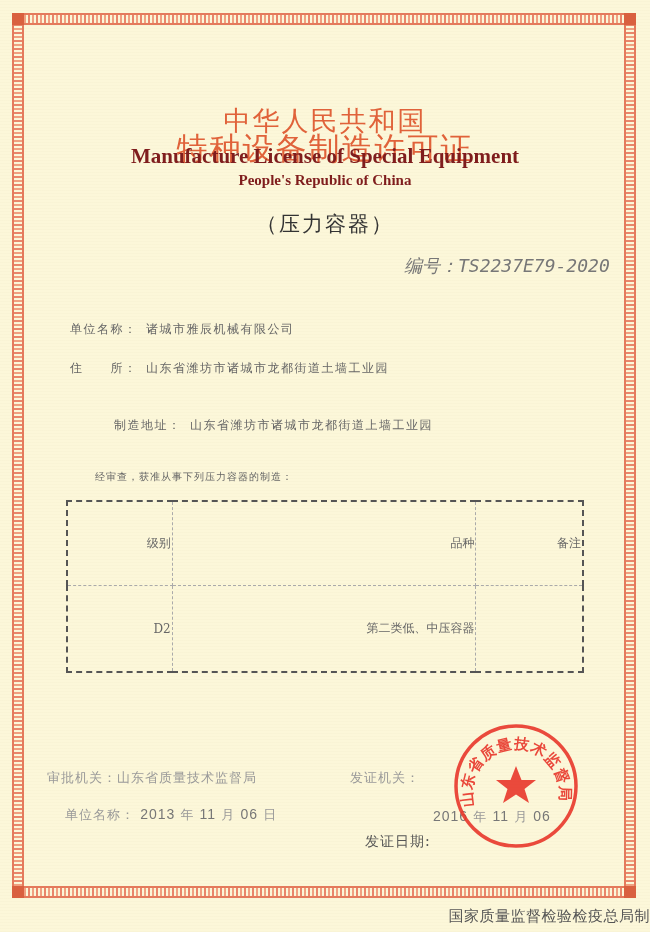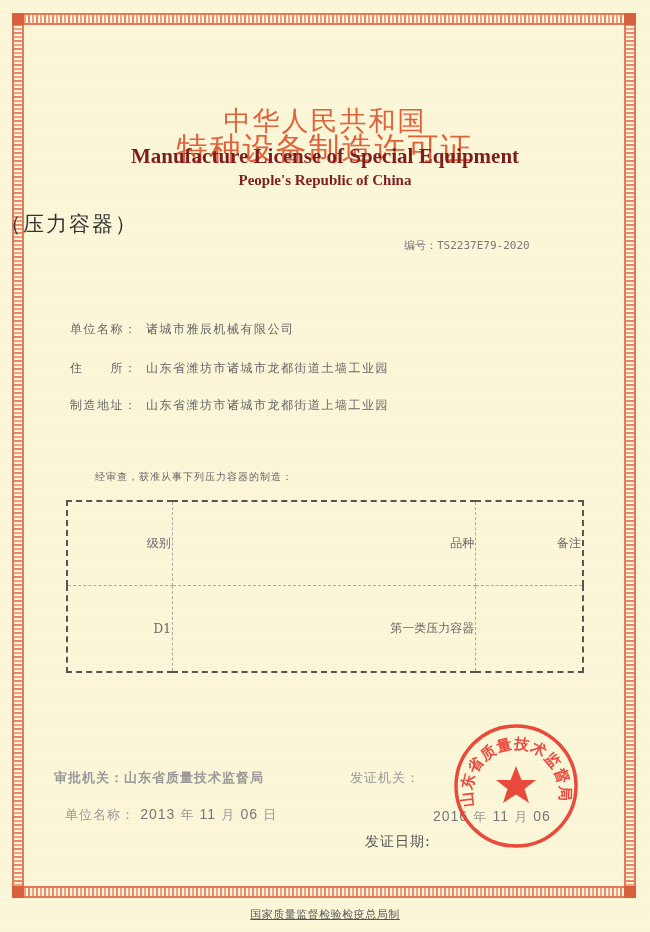--- a/index.html
+++ b/index.html
@@ -57,35 +57,36 @@
   }
   .t1 { top: 80px; font-size: 27px; margin-top: 23px; }
   .t2 { top: 116px; font-size: 31px; margin-top: 12px; }
   .title-en {
     position: absolute; left: 0; width: 650px; text-align: center;
     color: #7f1d1d; font-family: "Liberation Serif", serif; font-weight: bold;
   }
   .e1 { top: 144px; font-size: 21px; }
   .e2 { top: 172px; font-size: 15px; }
   .subtitle {
-    position: absolute; left: 0; width: 650px; top: 210px; text-align: left;
+    position: absolute; left: 0; width: 650px; top: 210px; text-align: center;
     font-size: 21px; color: #333; font-family: Liberation Serif, serif; letter-spacing: 2px;
   }
   .cert-no {
-    position: absolute; left: 404px; top: 238px; font-size: 11px; color: #777;
+    position: absolute; left: 404px; top: 254px; font-size: 18px; color: #777;
     font-family: "DejaVu Sans Mono", monospace;
+    font-style: italic;
   }
   .cert-no .lbl { font-family: "DejaVu Serif", serif; }
 
   .info {
     position: absolute; left: 70px; font-size: 12px; color: #666;
     font-family: "DejaVu Serif", serif; letter-spacing: 1.5px; white-space: nowrap;
   }
   .info .lbl { display: inline-block; width: 76px; }
-  .i1 { top: 321px; } .i2 { top: 360px; } .i3 { top: 397px; }
+  .i1 { top: 321px; } .i2 { top: 360px; } .i3 { top: 417px; margin-left: 44px; }
 
   .intro {
     position: absolute; left: 95px; top: 470px; font-size: 10px; color: #666;
     letter-spacing: 1px;
   }
 
   table.scope {
     position: absolute; left: 66px; top: 500px; width: 518px; height: 173px;
     border-collapse: collapse; font-size: 12px; color: #666;
     border: 2px dashed #555;
@@ -93,34 +94,34 @@
   table.scope td, table.scope th {
     border: 1px dashed #aaa; text-align: right; font-weight: normal;
   }
   table.scope th { height: 56px; }
   table.scope td { height: 57px; }
   .col1 { width: 104px; } .col2 { width: 308px; } .col3 { width: 106px; }
 
   .footer-line {
     position: absolute; font-size: 13px; color: #999; white-space: nowrap; letter-spacing: 1px;
   }
-  .f1 { left: 54px; top: 769px; font-weight: bold; }
+  .f1 { left: 47px; top: 769px; }
   .f1b { left: 350px; top: 769px; }
   .f2 { left: 65px; top: 806px; }
   .f2 .num, .f3 .num { font-family: "Liberation Sans", sans-serif; color: #777; font-size: 14px; }
   .f3lbl { left: 365px; top: 833px; color: #555; font-size: 14px; text-align: right; }
   .f3 { left: 433px; top: 808px; }
 
   .seal {
     position: absolute; left: 452px; top: 722px; width: 128px; height: 128px;
   }
 
   .issuer {
-    position: absolute; left: 0; width: 650px; top: 907px; text-align: center;
-    font-size: 11px; color: #555; font-family: "DejaVu Sans", sans-serif; letter-spacing: 0.5px; text-decoration: underline;
+    position: absolute; left: 0; width: 650px; top: 907px; text-align: right;
+    font-size: 15px; color: #555; font-family: "DejaVu Sans", sans-serif; letter-spacing: 0.5px;
   }
 </style>
 </head>
 <body>
 
 <div class="paper"></div>
 
 <div class="border">
   <div class="fret-h fret-top"></div>
   <div class="fret-h fret-bottom"></div>
@@ -155,22 +156,22 @@
 <div class="intro">经审查，获准从事下列压力容器的制造：</div>
 
 <table class="scope">
   <tbody>
       <tr>
     <th class="col1">级别</th>
     <th class="col2">品种</th>
     <th class="col3">备注</th>
   </tr>
   <tr>
-    <td>D1</td>
-    <td>第一类压力容器</td>
+    <td>D2</td>
+    <td>第二类低、中压容器</td>
     <td></td>
   </tr>
 </tbody>
   </table>
 
 <div class="footer-line f1">
   <span>审批机关：</span><span>山东省质量技术监督局</span>
 </div>
 <div class="footer-line f1b">发证机关：</div>
 

